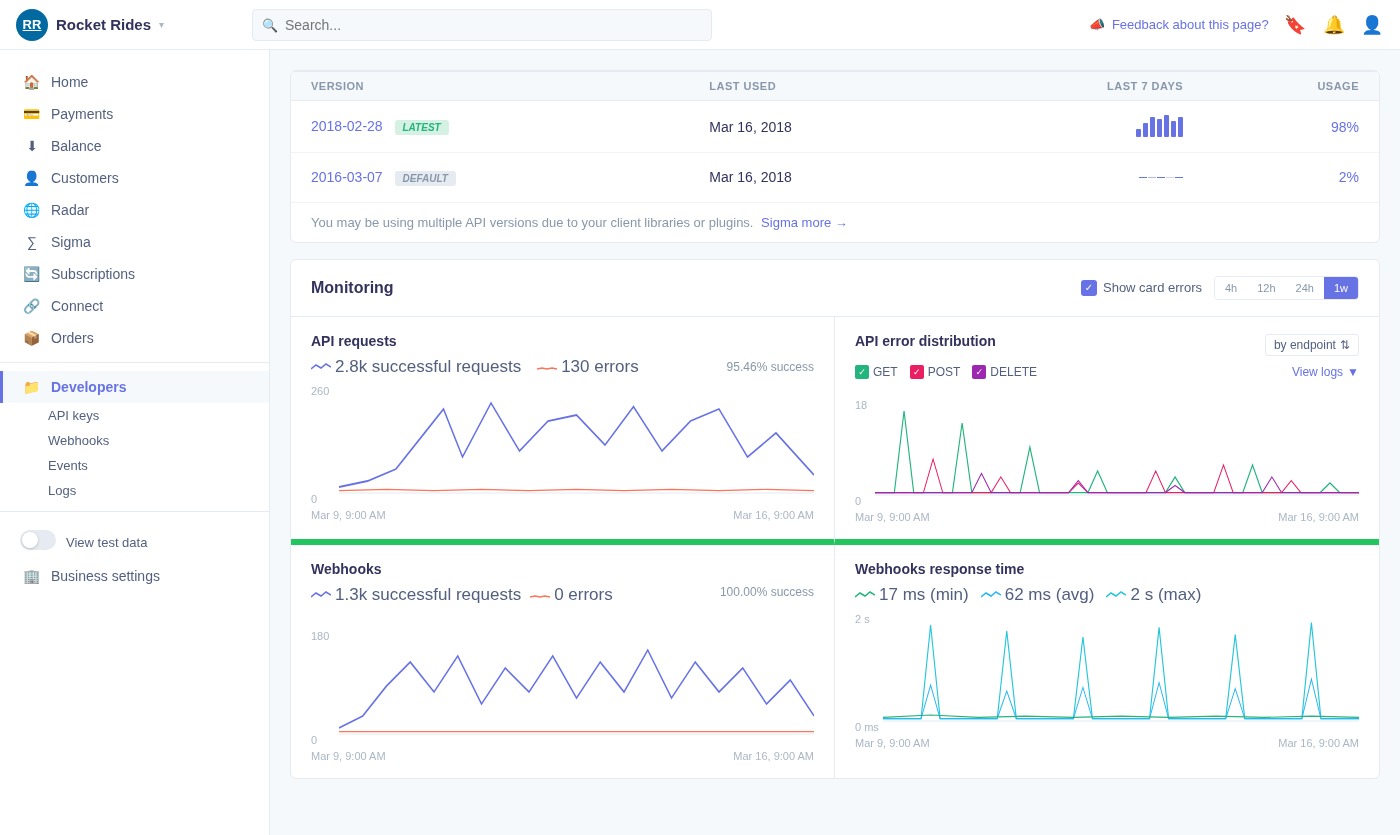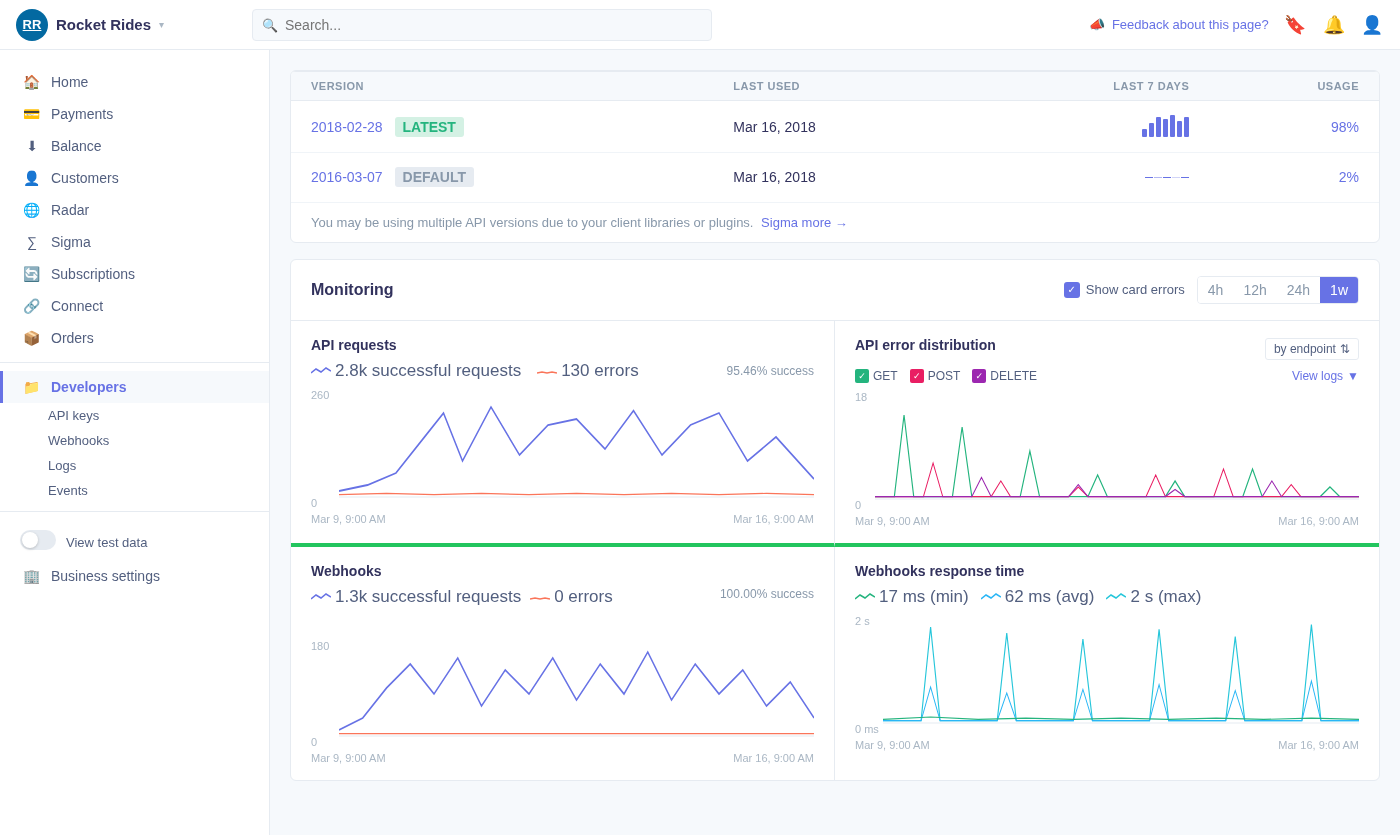--- a/index.html
+++ b/index.html
@@ -43,41 +43,41 @@
     .card-title { font-size: 16px; font-weight: 600; color: #32325d; }
 
     
     .upgrade-btn { background: #6772e5; color: #fff; border: none; padding: 8px 14px; border-radius: 4px; font-size: 13px; cursor: pointer; font-weight: 500; }
     .api-table { width: 100%; border-collapse: collapse; }
     .api-table th { text-align: left; font-size: 11px; font-weight: 600; color: #8898aa; letter-spacing: 0.5px; text-transform: uppercase; padding: 8px 20px; border-top: 1px solid #e6ebf1; border-bottom: 1px solid #e6ebf1; background: #f6f9fc; }
     .api-table th.right { text-align: right; }
     .api-table td { padding: 12px 20px; border-bottom: 1px solid #f0f4f8; vertical-align: middle; }
     .api-table tr:last-child td { border-bottom: none; }
     .version-link { color: #6772e5; text-decoration: none; font-weight: 500; margin-right: 8px; }
-    .badge { display: inline-block; padding: 2px 8px; border-radius: 3px; font-size: 14px; font-weight: 600; }
+    .badge { display: inline-block; padding: 2px 8px; border-radius: 3px; font-size: 10px; font-weight: 600; font-style: italic; }
     .badge-green { background: #d4f1e4; color: #24b47e; }
     .badge-gray { background: #e6ebf1; color: #8898aa; }
     .usage-value { color: #6772e5; font-weight: 500; }
     .api-note { padding: 12px 20px; font-size: 13px; color: #8898aa; border-top: 1px solid #f0f4f8; }
     .api-note a { color: #6772e5; text-decoration: none; }
     .mini-bars { display: inline-flex; align-items: flex-end; gap: 2px; height: 24px; }
     .mini-bar { width: 5px; background: #6772e5; border-radius: 1px; }
     .mini-line { display: inline-flex; align-items: center; gap: 1px; height: 24px; }
     .mini-line-seg { width: 8px; height: 1px; background: #6772e5; }
 
     
     .monitoring-header { display: flex; align-items: center; justify-content: space-between; padding: 16px 20px; border-bottom: 1px solid #e6ebf1; }
     .monitoring-controls { display: flex; align-items: center; gap: 12px; }
     .show-card-errors { display: flex; align-items: center; gap: 6px; font-size: 13px; color: #525f7f; }
     .checkbox-blue { width: 16px; height: 16px; background: #6772e5; border-radius: 3px; display: flex; align-items: center; justify-content: center; color: #fff; font-size: 10px; flex-shrink: 0; }
     .time-tabs { display: flex; border: 1px solid #e6ebf1; border-radius: 4px; overflow: hidden; }
-    .time-tab { padding: 5px 10px; font-size: 14px; color: #8898aa; cursor: pointer; background: #fff; border: none; }
+    .time-tab { padding: 5px 10px; font-size: 11px; color: #8898aa; cursor: pointer; background: #fff; border: none; }
     .time-tab.active { background: #6772e5; color: #fff; }
     .charts-grid { display: grid; grid-template-columns: 1fr 1fr; gap: 0; }
-    .chart-cell { padding: 16px 20px; border-right: 1px solid #e6ebf1; border-bottom: 4px solid #22c55e; }
+    .chart-cell { padding: 16px 20px; border-right: 1px solid #e6ebf1; border-bottom: 6px solid #22c55e; }
     .chart-cell:nth-child(2n) { border-right: none; }
     .chart-cell:nth-child(n+3) { border-bottom: none; }
     .chart-title { font-size: 14px; font-weight: 600; color: #32325d; margin-bottom: 8px; }
     .legend-item { display: flex; align-items: center; gap: 4px; font-size: 17px; color: #525f7f; }
     .chart-success { margin-left: auto; font-size: 12px; color: #8898aa; }
     .chart-area { height: 120px; position: relative; }
     .chart-area svg { width: 100%; height: 100%; }
     .chart-labels { display: flex; justify-content: space-between; font-size: 11px; color: #aab7c4; margin-top: 4px; }
     .chart-y-label { font-size: 11px; color: #aab7c4; position: absolute; left: 0; }
     .by-endpoint-select { display: flex; align-items: center; gap: 4px; font-size: 12px; color: #525f7f; border: 1px solid #e6ebf1; border-radius: 3px; padding: 3px 8px; cursor: pointer; margin-left: auto; }
@@ -149,22 +149,22 @@
       <span>Orders</span>
     </div>
     <hr class="nav-divider">
     <div class="nav-item active">
       <span class="nav-icon">📁</span>
       <span>Developers</span>
     </div>
     <div class="nav-sub">
       <a class="nav-sub-item">API keys</a>
       <a class="nav-sub-item">Webhooks</a>
+      <a class="nav-sub-item">Events</a>
       <a class="nav-sub-item">Logs</a>
-      <a class="nav-sub-item">Events</a>
     </div>
     <hr class="nav-divider">
     <div class="view-test-toggle">
       <div class="toggle-switch">
         <div class="toggle-knob"></div>
       </div>
       <span class="toggle-label">View test data</span>
     </div>
     <div class="nav-item">
       <span class="nav-icon">🏢</span>
@@ -304,21 +304,21 @@
             <div class="err-check">
               <div class="check-box" style="background:#9c27b0">✓</div>
               <span>DELETE</span>
             </div>
             <div class="view-logs" style="margin-left:auto">
               <span>View logs</span>
               <span>▼</span>
             </div>
           </div>
           <div class="chart-area">
-            <span class="chart-y-label" style="top:0">18</span>
+            <span class="chart-y-label" style="top:12px">18</span>
             <span class="chart-y-label" style="bottom:0">0</span>
             <svg viewBox="0 0 500 100" preserveAspectRatio="none" style="position:absolute;left:20px;right:0;top:0;bottom:0;width:calc(100% - 20px);height:100%">
               <line x1="0" y1="90" x2="500" y2="90" stroke="#e6ebf1" stroke-width="1"></line>
 
               <polyline points="0,88 20,88 30,20 40,88 80,88 90,30 100,88 150,88 160,50 170,88 220,88 230,70 240,88 300,88 310,75 320,88 380,88 390,65 400,88 460,88 470,80 480,88 500,88" fill="none" stroke="#24b47e" stroke-width="1.2"></polyline>
 
               <polyline points="0,88 50,88 60,60 70,88 120,88 130,75 140,88 200,88 210,80 220,88 280,88 290,70 300,88 350,88 360,65 370,88 420,88 430,78 440,88 500,88" fill="none" stroke="#e91e63" stroke-width="1"></polyline>
 
               <polyline points="0,88 100,88 110,72 120,88 200,88 210,78 220,88 300,88 310,82 320,88 400,88 410,75 420,88 500,88" fill="none" stroke="#9c27b0" stroke-width="1"></polyline>
             </svg>
@@ -340,21 +340,21 @@
             </div>
             <div class="legend-item">
               <svg width="20" height="8">
                   <polyline points="0,6 5,5 10,6 15,5 20,6" fill="none" stroke="#fa755a" stroke-width="1.5"></polyline>
                 </svg>
               <span>0 errors</span>
             </div>
             <span class="chart-success">100.00% success</span>
           </div>
           <div class="chart-area">
-            <span class="chart-y-label" style="top:12px">180</span>
+            <span class="chart-y-label" style="top:4px">180</span>
             <span class="chart-y-label" style="bottom:0">0</span>
             <svg viewBox="0 0 500 100" preserveAspectRatio="none" style="position:absolute;left:28px;right:0;top:0;bottom:0;width:calc(100% - 28px);height:100%">
               <line x1="0" y1="90" x2="500" y2="90" stroke="#e6ebf1" stroke-width="1"></line>
               <polyline points="0,85 25,75 50,50 75,30 100,55 125,25 150,65 175,35 200,55 225,25 250,60 275,30 300,55 325,20 350,60 375,30 400,55 425,35 450,65 475,45 500,75" fill="none" stroke="#6772e5" stroke-width="1.5"></polyline>
               <polyline points="0,88 50,88 100,88 150,88 200,88 250,88 300,88 350,88 400,88 450,88 500,88" fill="none" stroke="#fa755a" stroke-width="1"></polyline>
             </svg>
           </div>
           <div class="chart-labels">
             <span>Mar 9, 9:00 AM</span>
             <span>Mar 16, 9:00 AM</span>

